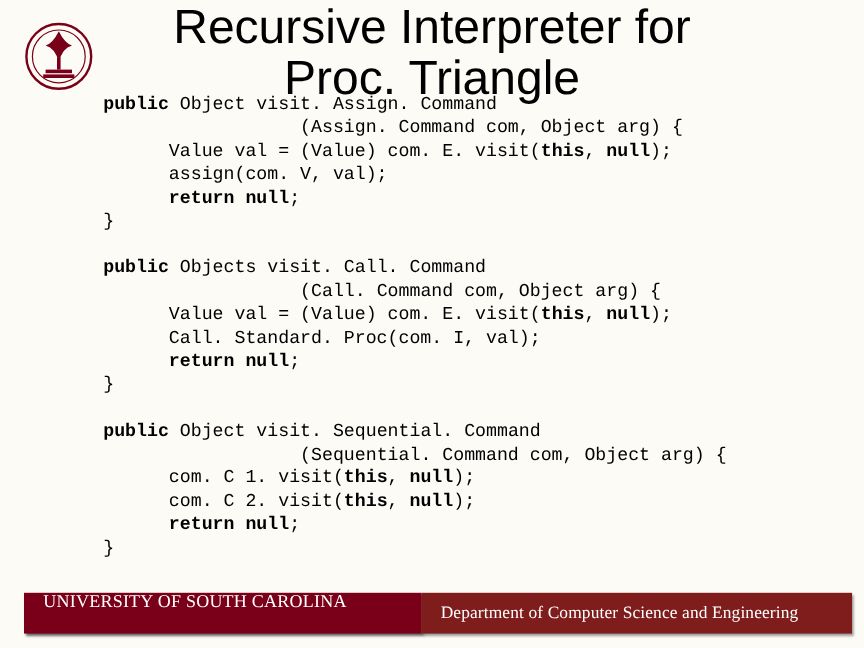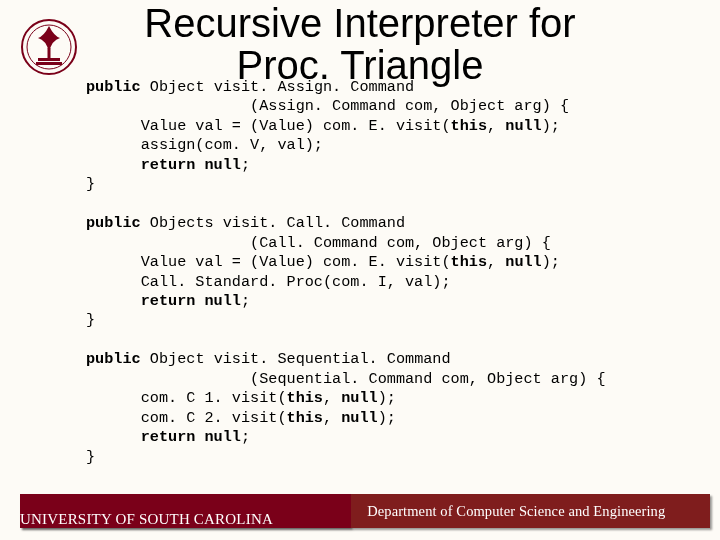--- a/index.html
+++ b/index.html
@@ -54,22 +54,22 @@
     display: flex;
     z-index: 4;
   }
   .footer-left {
     flex: 0 0 48%;
     background: #7a0019;
     color: #fff;
     font-family: "Times New Roman", serif;
     font-size: 15px;
     display: flex;
-    align-items: flex-end;
-    padding-left: 0;
+    align-items: flex-start;
+    padding-left: 16px;
     box-shadow: 2px 2px 2px rgba(0,0,0,0.6);
     letter-spacing: 0.2px;
   }
   .footer-right {
     flex: 1;
     background: #7f1d1d;
     color: #fff;
     font-family: "Times New Roman", serif;
     font-size: 14.5px;
     display: flex;

